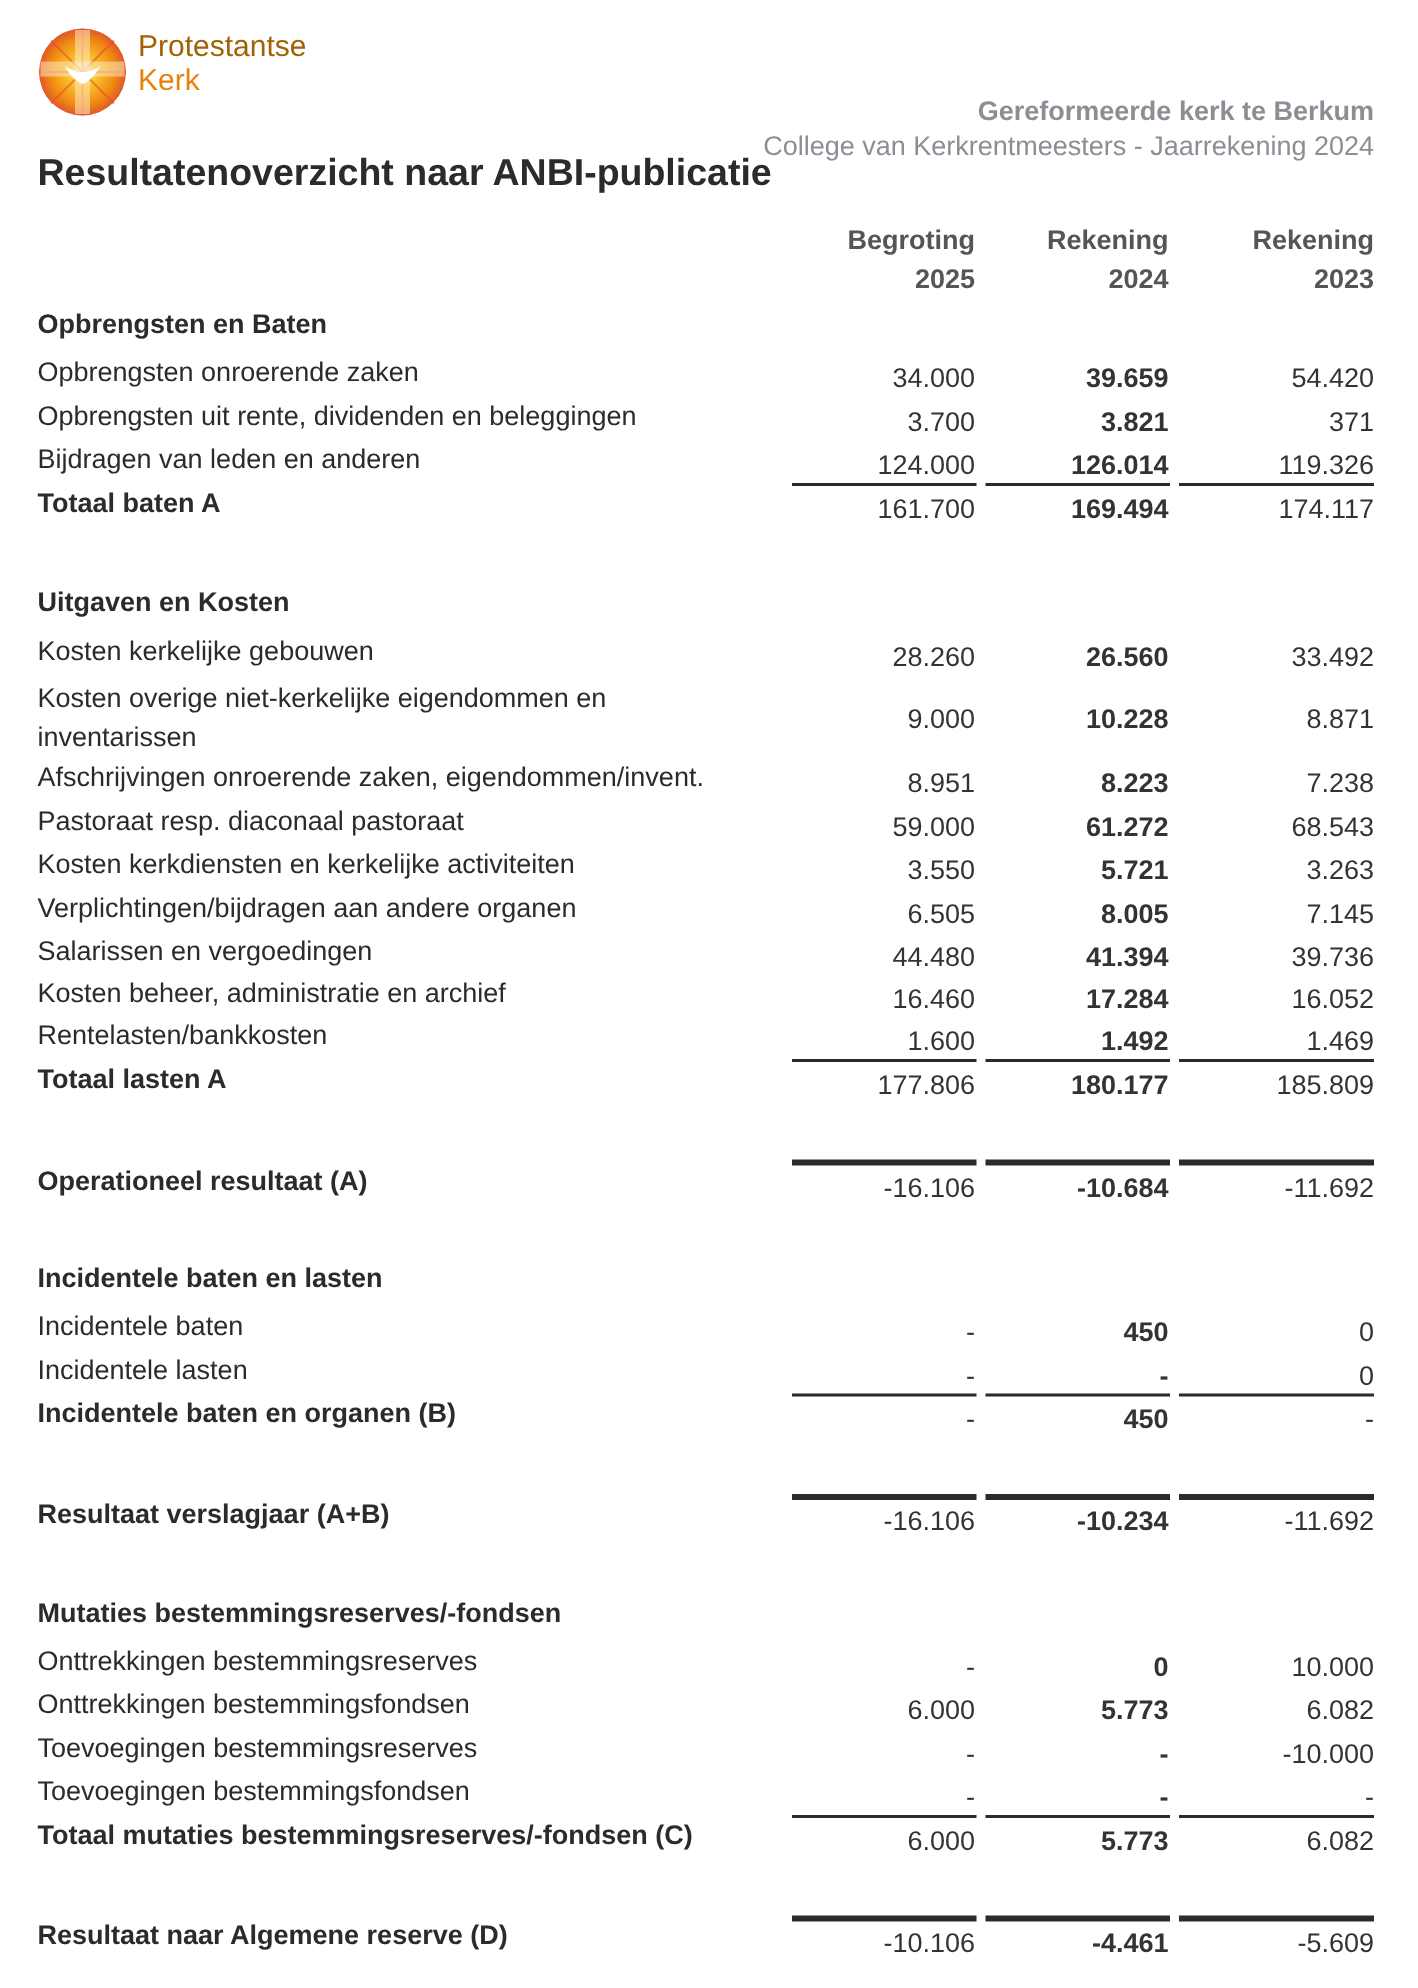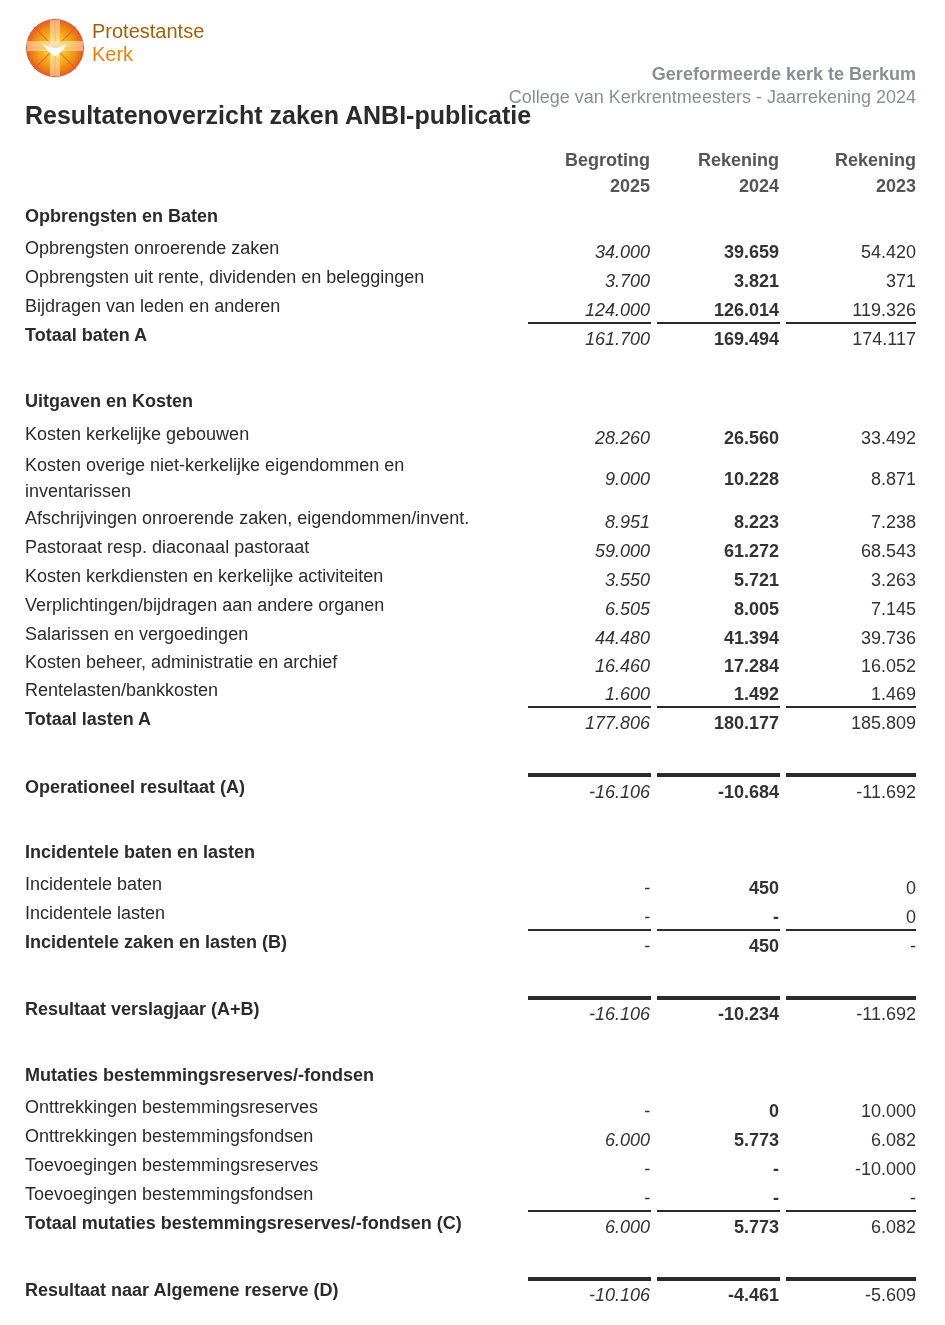--- a/index.html
+++ b/index.html
@@ -10,21 +10,21 @@
   .logo-text .l1 { color: #a16207; }
   .logo-text .l2 { color: #e8820c; }
   .hdr-right { position: absolute; right: 29px; top: 22px; text-align: right; color: #8a8f95; margin-top: 41px; }
   .hdr-right .org { font-weight: bold; font-size: 18px; line-height: 22px; }
   .hdr-right .sub { font-size: 18px; line-height: 24px; }
   h1 { position: absolute; left: 25px; top: 101px; margin: 0; font-size: 25px; font-weight: bold; color: #2b2b2b; }
   .colhead { position: absolute; top: 147px; text-align: right; font-weight: bold; font-size: 18px; line-height: 26px; color: #555; }
   .row { position: absolute; left: 0; width: 945px; height: 29px; font-size: 18px; }
   .row .lbl { position: absolute; left: 25px; top: 0; line-height: 22px; }
   .row .v { position: absolute; width: 120px; text-align: right; top: 4px; line-height: 22px; color: #333; }
-  .v1 { right: 295px; font-style: italic; } .v2 { right: 166px; font-weight: bold; } .v3 { right: 29px; }
+  .v1 { right: 295px; } .v2 { right: 166px; font-weight: bold; } .v3 { right: 29px; }
   .bold .lbl { font-weight: bold; }
   .section .lbl { font-weight: bold; }
   .rule { position: absolute; height: 2px; background: #2b2b2b; }
   .rule.thick { height: 4px; }
   .r1 { left: 528px; width: 123px; } .r2 { left: 657px; width: 123px; } .r3 { left: 786px; width: 130px; }
 </style>
 </head>
 <body>
 
 <svg class="logo" viewBox="0 0 60 60">
@@ -48,21 +48,21 @@
   <path d="M18 26 Q30 34 42 26 Q36 36 30 38 Q24 36 18 26Z" fill="#ffffff"></path>
 </svg>
 <div class="logo-text">
   <div class="l1">Protestantse</div>
   <div class="l2">Kerk</div>
 </div>
 <div class="hdr-right">
   <div class="org">Gereformeerde kerk te Berkum</div>
   <div class="sub">College van Kerkrentmeesters - Jaarrekening 2024</div>
 </div>
-<h1>Resultatenoverzicht zaken ANBI-publicatie</h1>
+<h1>Resultatenoverzicht naar ANBI-publicatie</h1>
 
 <div class="colhead" style="right:295px">
   <div>Begroting</div>
   <div>2025</div>
 </div>
 <div class="colhead" style="right:166px">
   <div>Rekening</div>
   <div>2024</div>
 </div>
 <div class="colhead" style="right:29px">
@@ -190,21 +190,21 @@
 <div class="row" style="top:902px">
     <span class="lbl">Incidentele lasten</span>
     <span class="v v1">-</span>
     <span class="v v2">-</span>
     <span class="v v3">0</span>
   </div>
 <div class="rule r1" style="top:929px"></div>
 <div class="rule r2" style="top:929px"></div>
 <div class="rule r3" style="top:929px"></div>
 <div class="row bold" style="top:931px">
-    <span class="lbl">Incidentele zaken en lasten (B)</span>
+    <span class="lbl">Incidentele baten en organen (B)</span>
     <span class="v v1">-</span>
     <span class="v v2">450</span>
     <span class="v v3">-</span>
   </div>
 
 <div class="rule thick r1" style="top:996px"></div>
 <div class="rule thick r2" style="top:996px"></div>
 <div class="rule thick r3" style="top:996px"></div>
 <div class="row bold" style="top:998px">
     <span class="lbl">Resultaat verslagjaar (A+B)</span>

